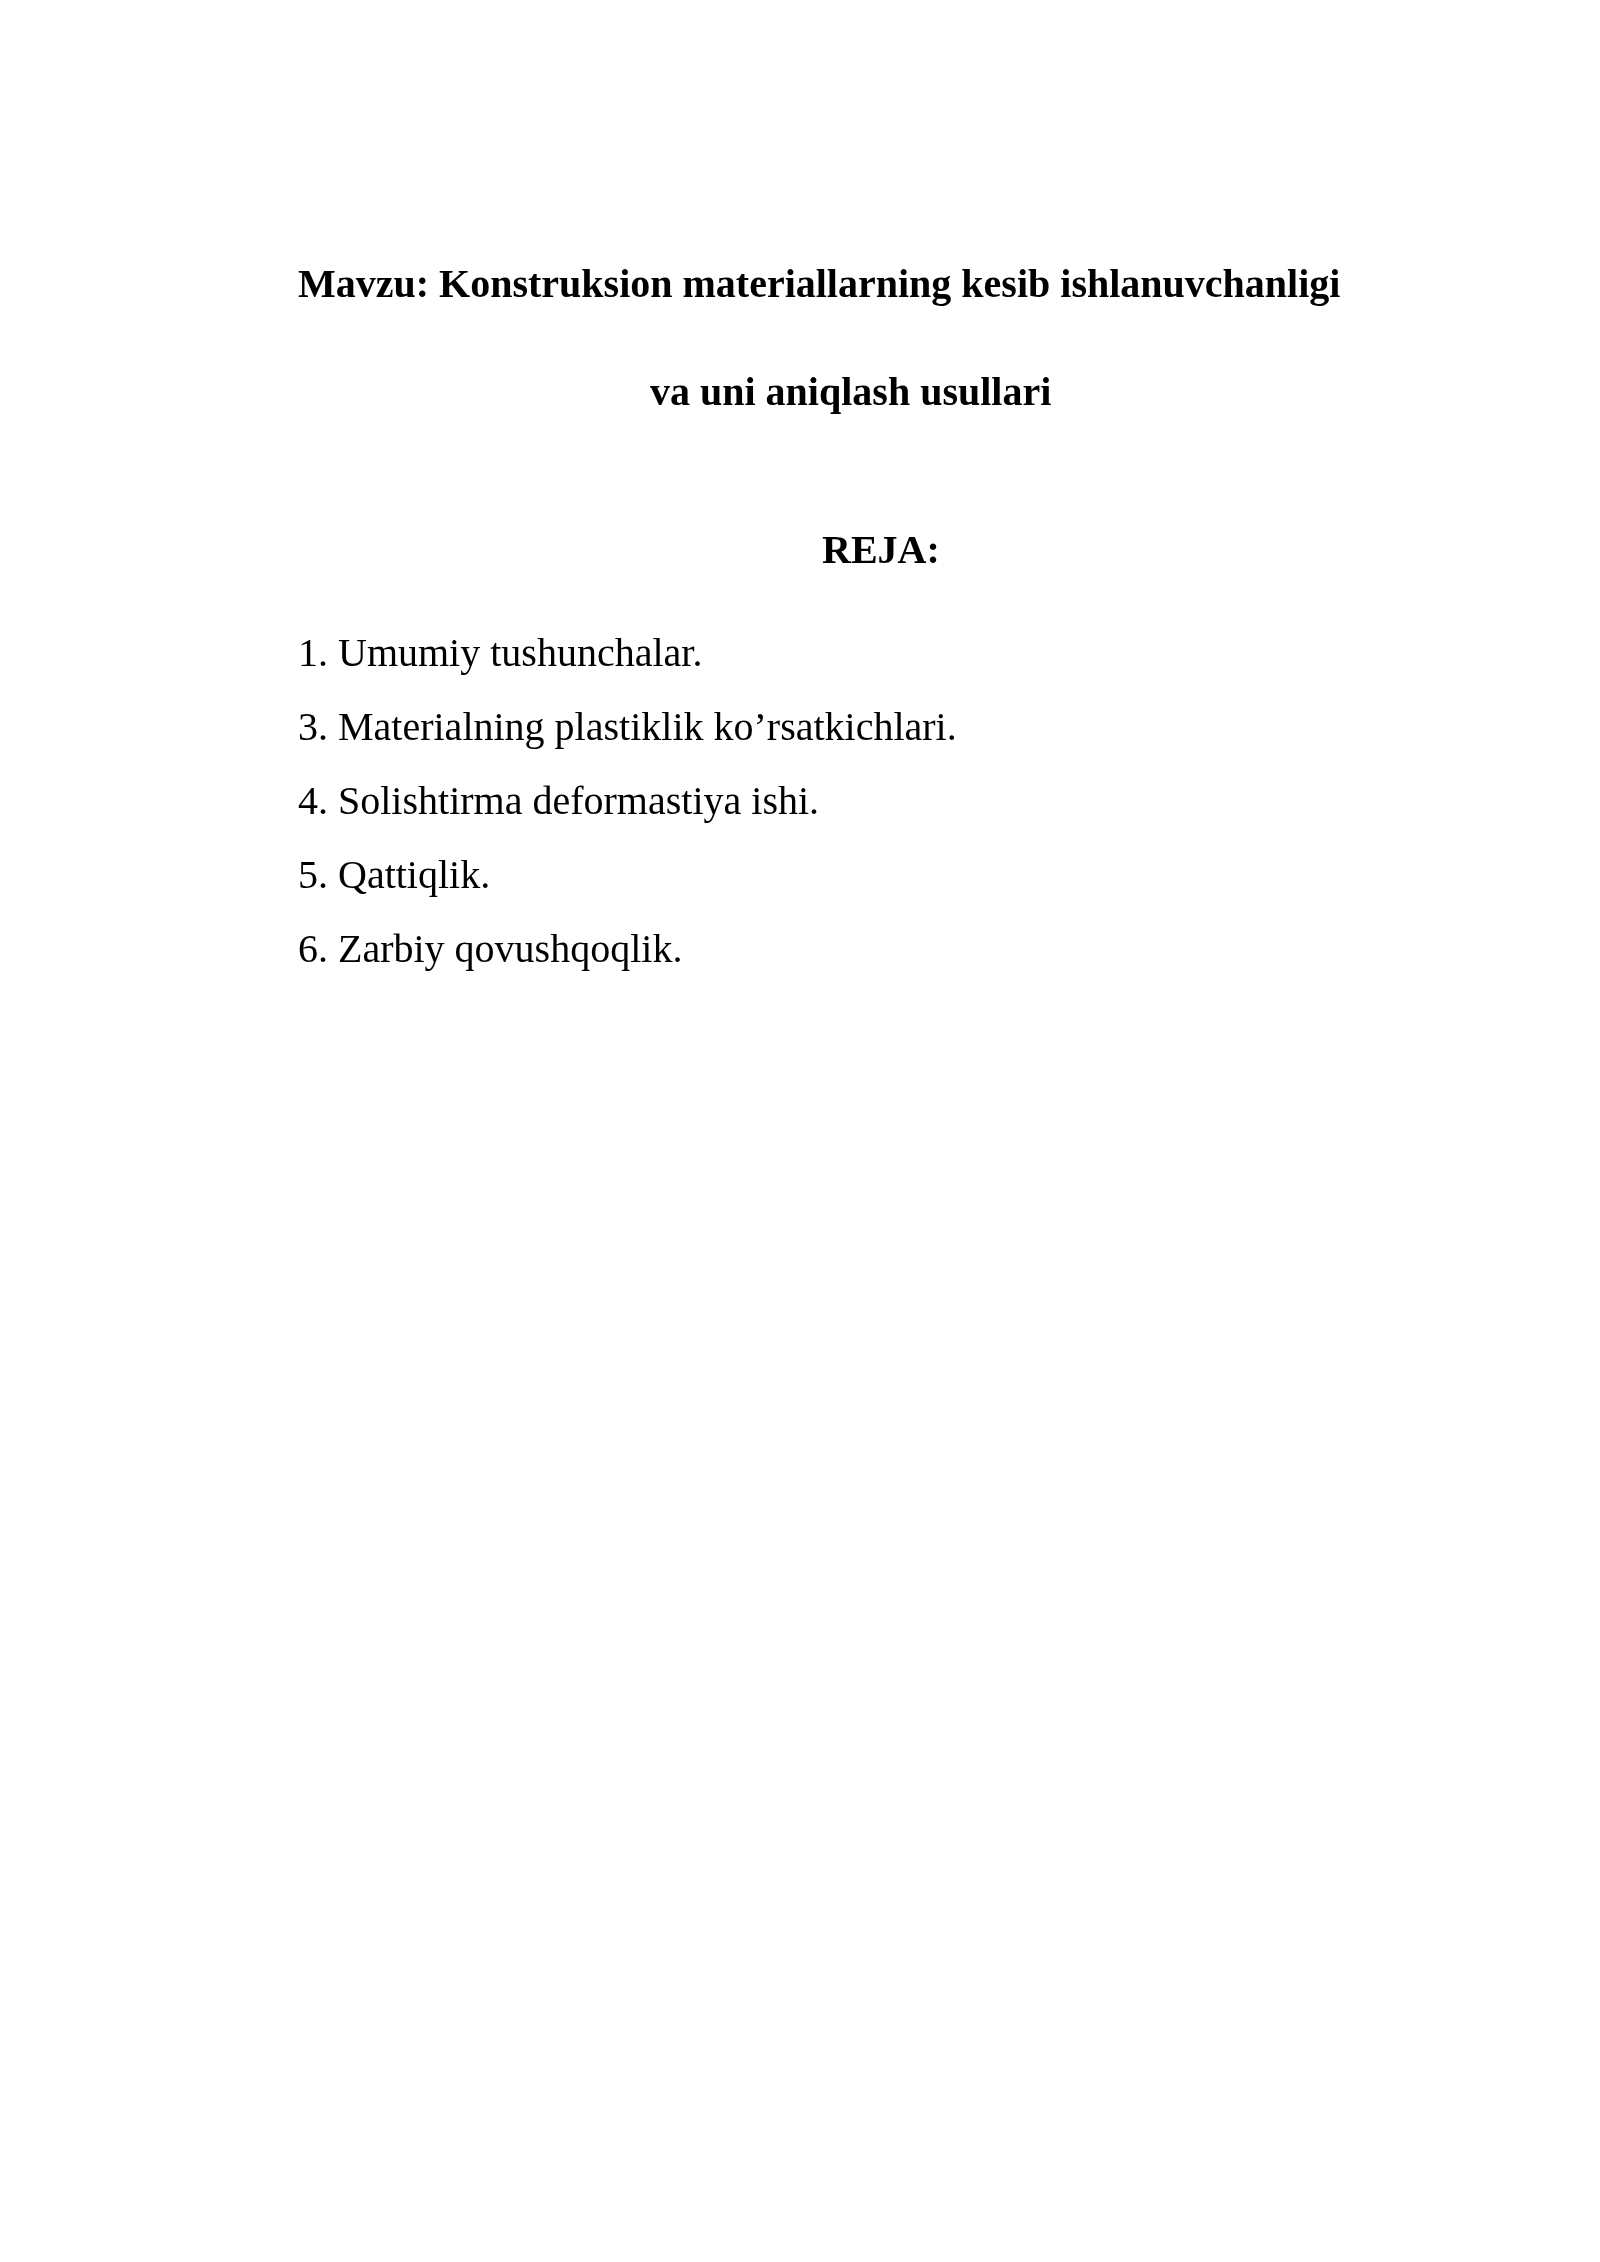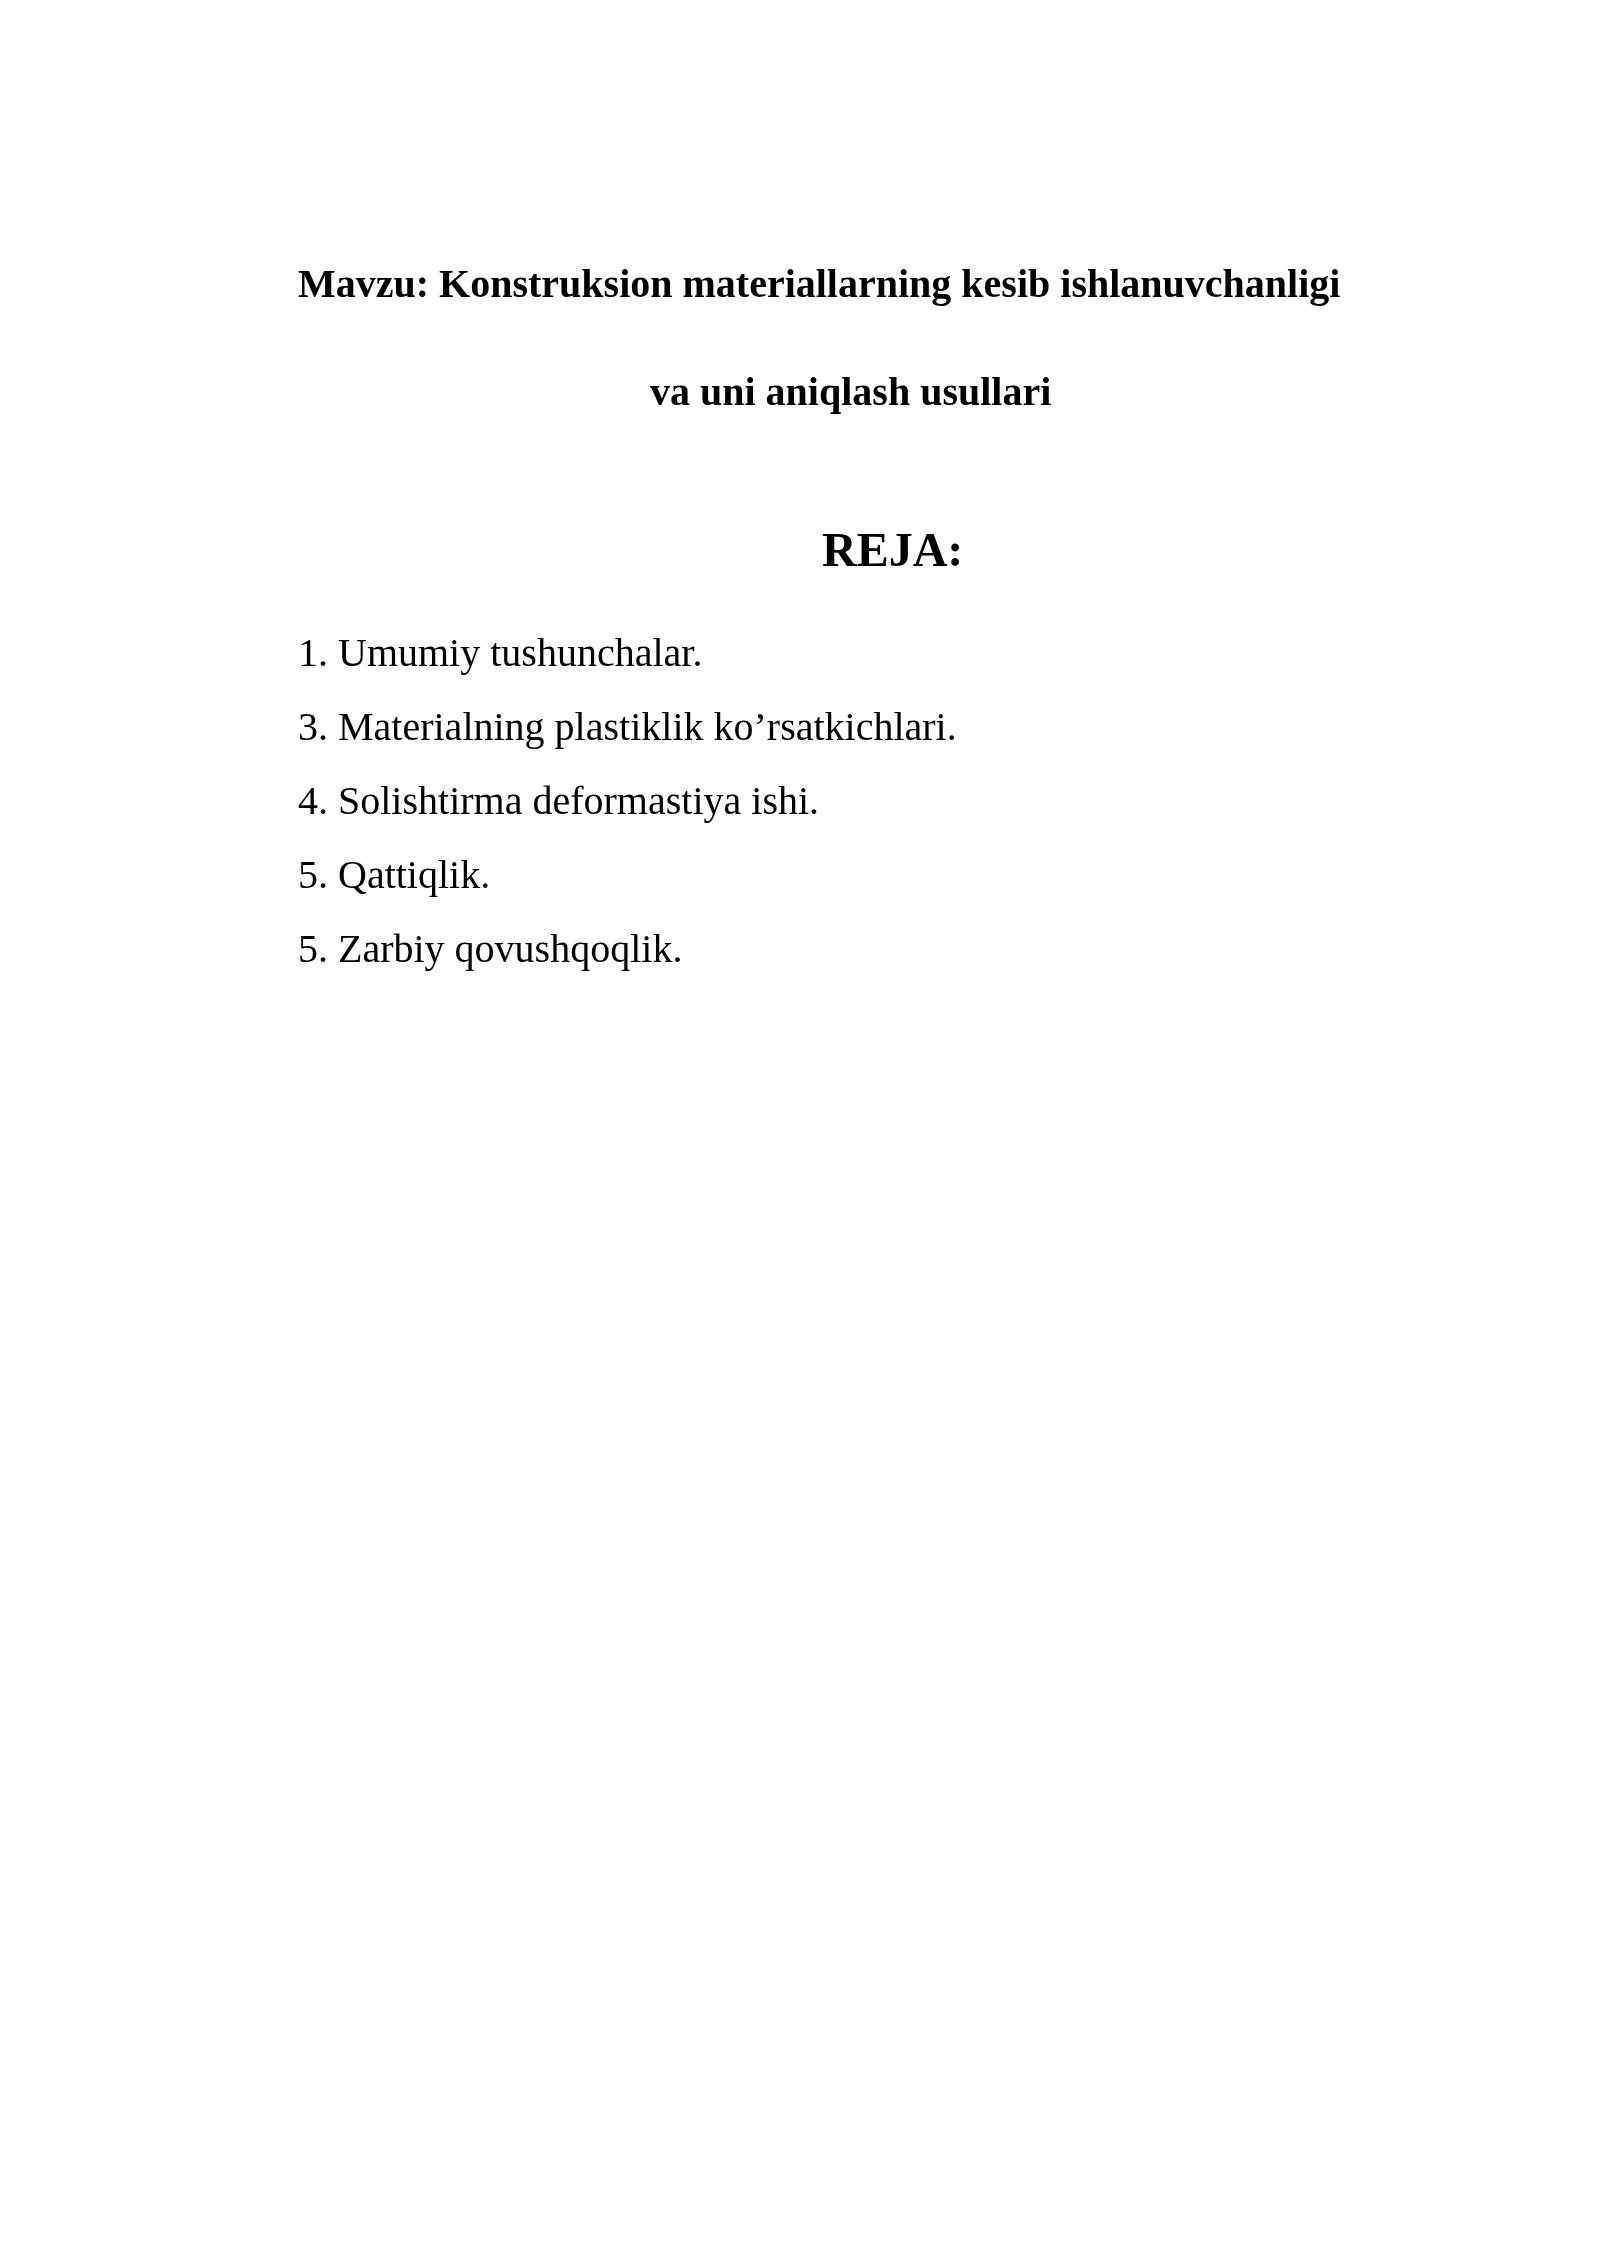--- a/index.html
+++ b/index.html
@@ -39,21 +39,21 @@
       top: 368px;
       left: 643px;
       width: auto;
       margin-left: 7px;
     }
     .plan-heading {
       position: absolute;
       top: 526px;
       left: 822px;
       font-weight: bold;
-      font-size: 48px;
+      font-size: 40px;
       line-height: 48px;
       white-space: nowrap;
     }
     .plan-list {
       position: absolute;
       top: 600px;
       left: 282px;
       margin: 16px;
       padding: 0;
       list-style: none;
@@ -72,15 +72,15 @@
   <div class="title-line title-line-1">Mavzu: Konstruksion materiallarning kesib ishlanuvchanligi</div>
   <div class="title-line title-line-2">va uni aniqlash usullari</div>
 
   <div class="plan-heading">REJA:</div>
 
   <ul class="plan-list">
     <li class="plan-item">1. Umumiy tushunchalar.</li>
     <li class="plan-item">3. Materialning plastiklik ko’rsatkichlari.</li>
     <li class="plan-item">4. Solishtirma deformastiya ishi.</li>
     <li class="plan-item">5. Qattiqlik.</li>
-    <li class="plan-item">5. Zarbiy qovushqoqlik.</li>
+    <li class="plan-item">6. Zarbiy qovushqoqlik.</li>
   </ul>
 </div>
 
 </body></html>

